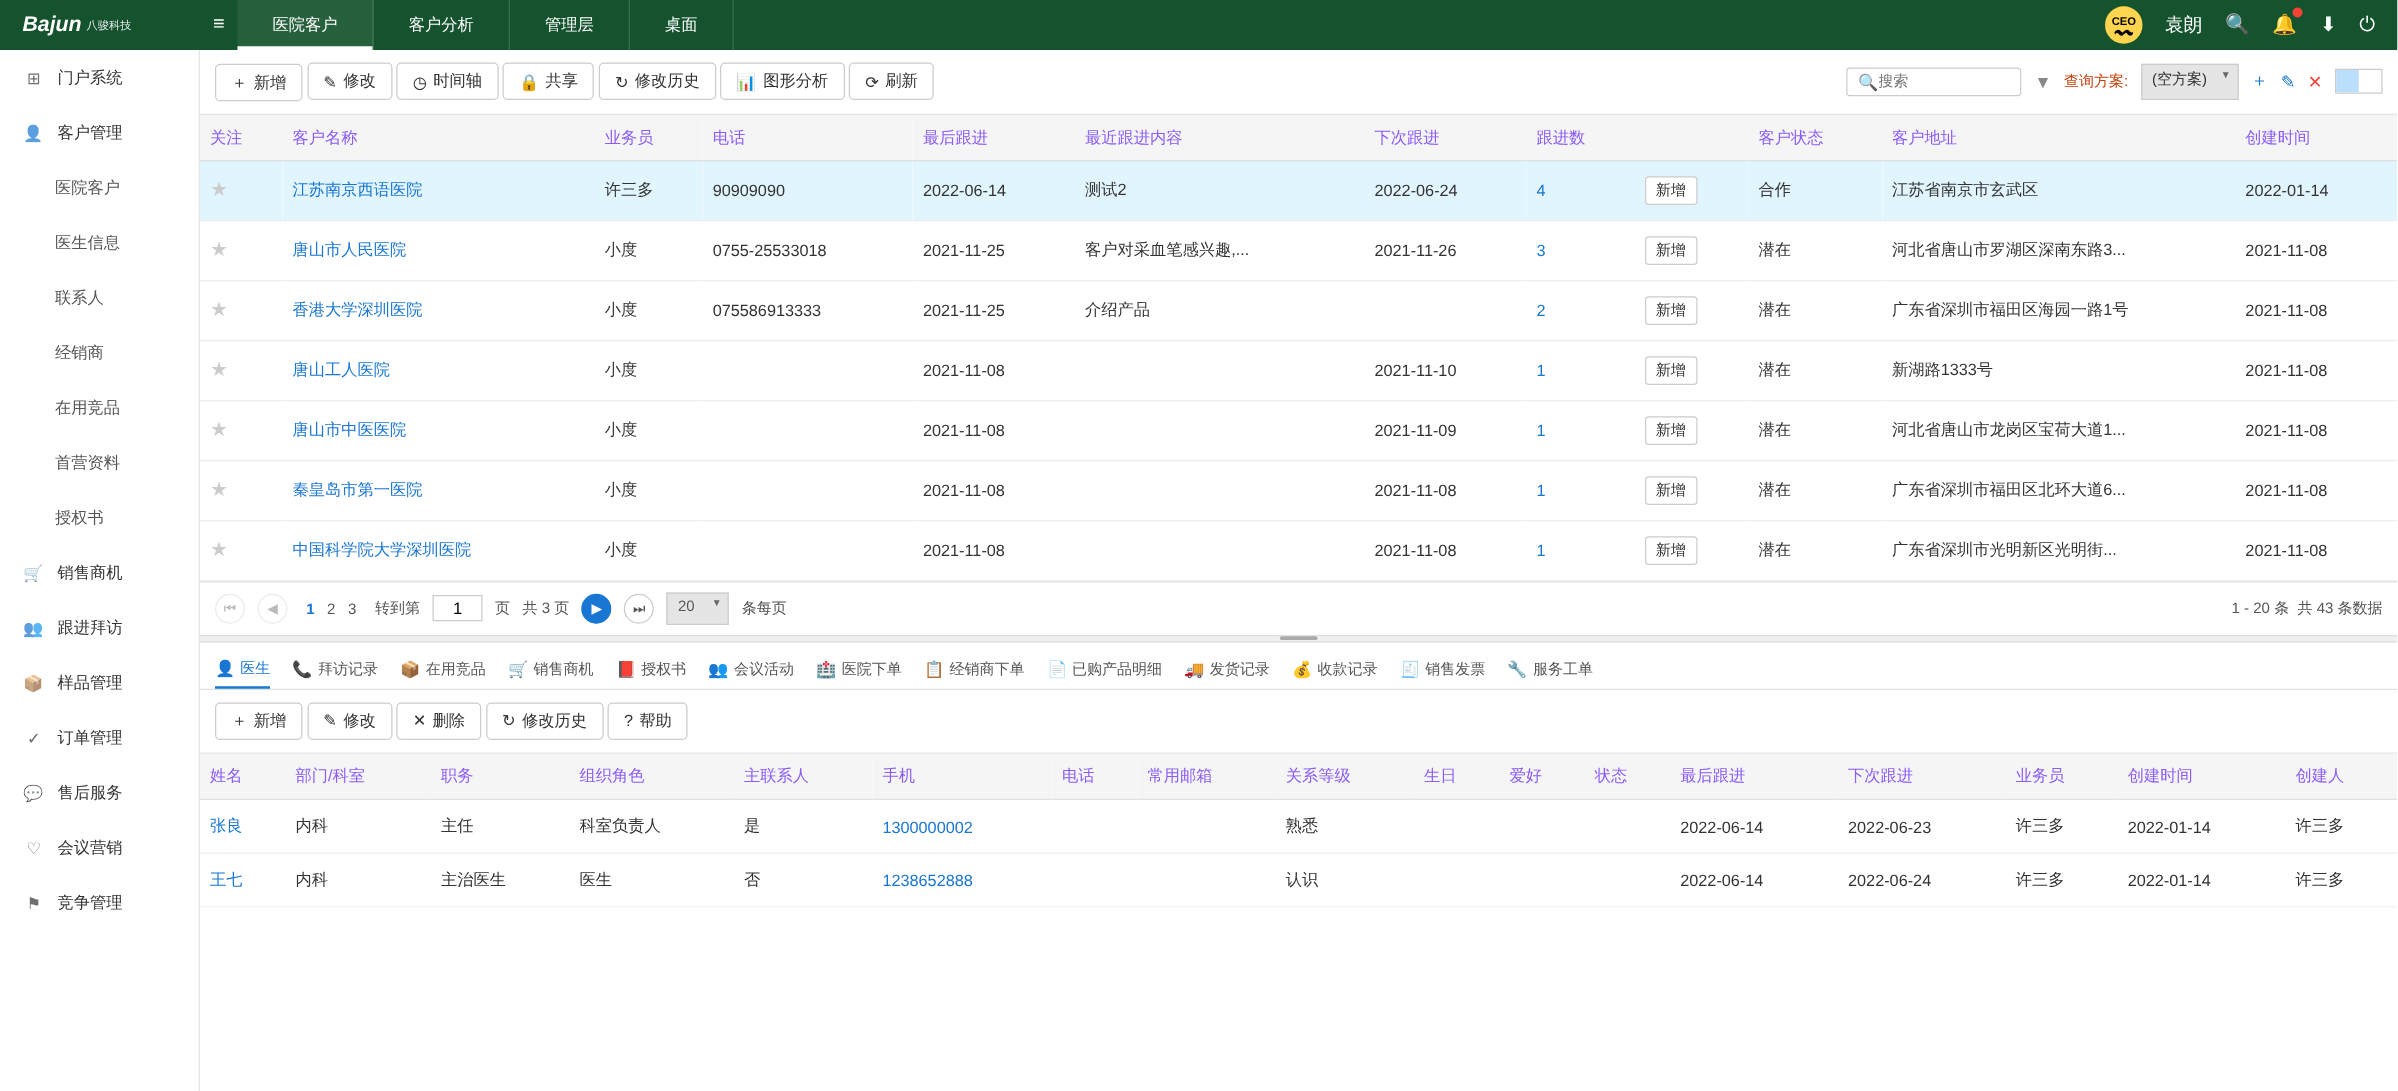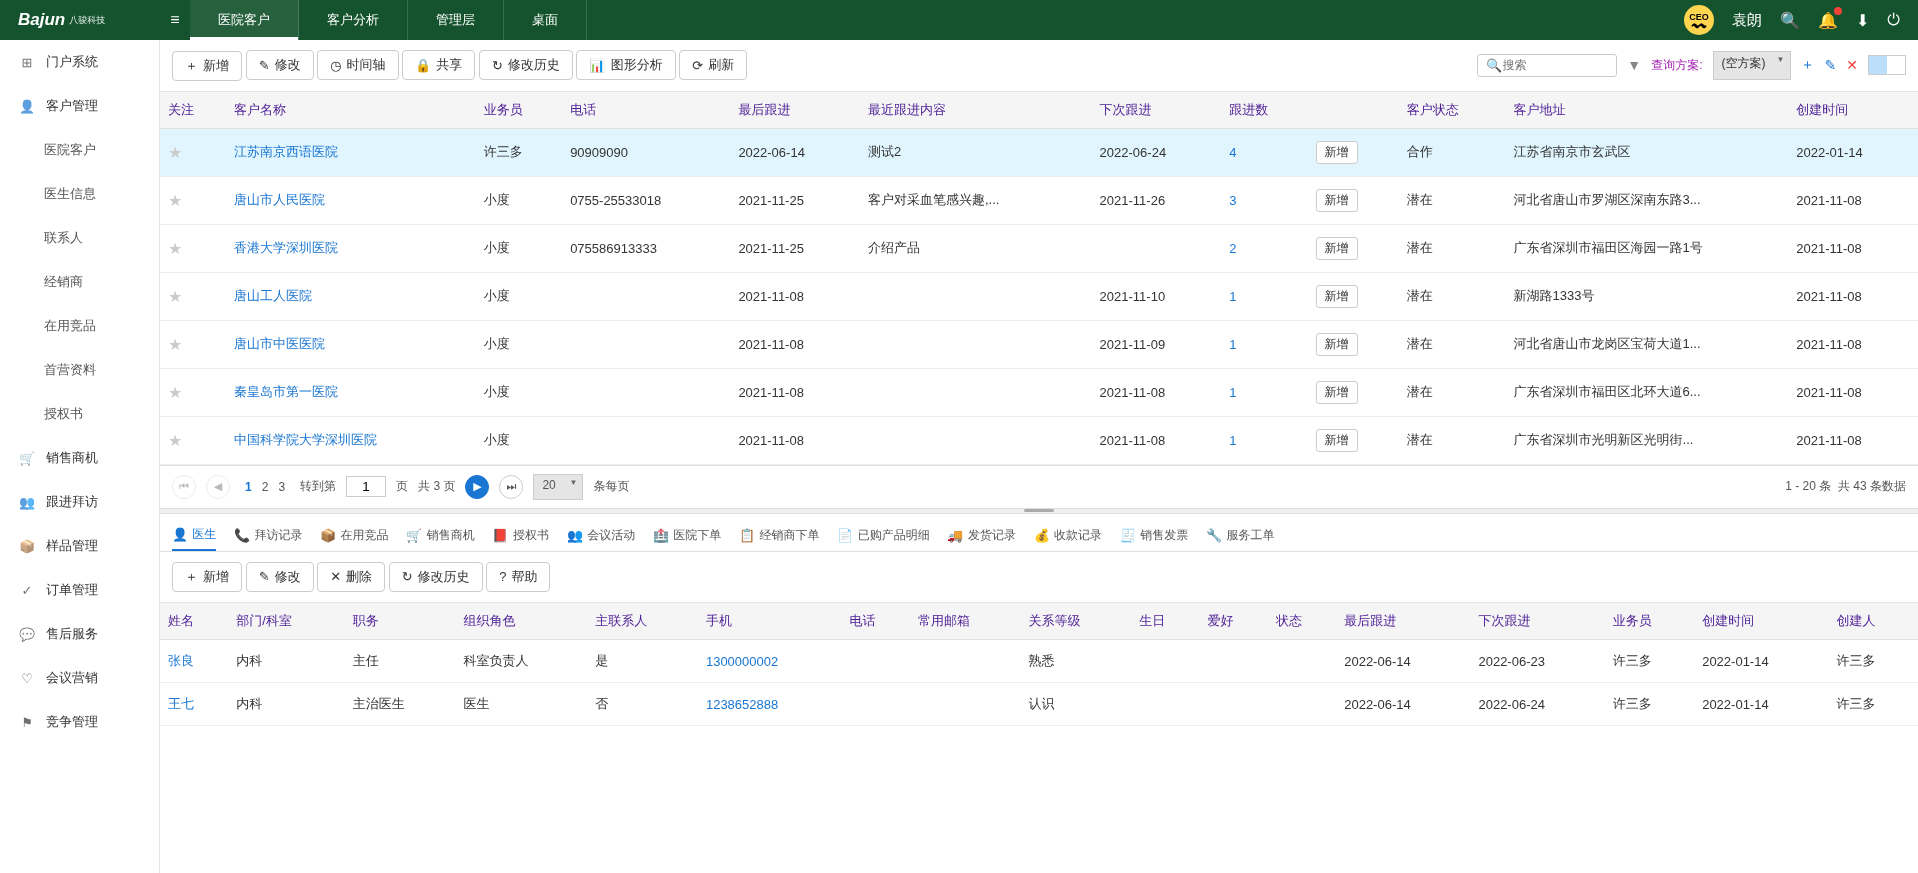--- a/index.html
+++ b/index.html
@@ -24,31 +24,31 @@
 .nav-item{display:flex;align-items:center;padding:13px 18px;cursor:pointer;color:#333}
 .nav-item.sub{padding-left:44px;color:#555}
 .nav-item.active{background:#e3f2fd;color:#1976d2;border-left:3px solid #1976d2;padding-left:41px}
 .nav-icon{width:18px;margin-right:10px;opacity:.7;display:inline-flex;justify-content:center}
 .main{flex:1;display:flex;flex-direction:column;overflow:hidden}
 .toolbar{display:flex;align-items:center;padding:10px 12px;gap:8px;border-bottom:1px solid #e5e5e5}
 .btn{display:inline-flex;align-items:center;gap:5px;padding:5px 12px;border:1px solid #ccc;border-radius:4px;background:#fff;cursor:pointer;font-size:13px;color:#333}
 .toolbar-right{margin-left:auto;display:flex;align-items:center;gap:10px}
 .search{display:flex;align-items:center;border:1px solid #ccc;border-radius:3px;padding:3px 8px;width:140px}
 .search input{border:none;outline:none;width:100%;font-size:12px}
-.query-label{font-size:12px;color:#a21caf}
+.query-label{font-size:12px;color:#c2410c}
 .select{border:1px solid #ccc;padding:3px 20px 7px 8px;font-size:12px;background:#e5e5e5;cursor:pointer;position:relative;min-width:78px}
 .select::after{content:"▼";position:absolute;right:5px;font-size:8px;color:#666}
 .iconbtn{cursor:pointer;font-size:14px;color:#1976d2}
 .iconbtn.red{color:#f44336}
 .layouttoggle{display:flex;border:1px solid #ccc}
 .layouttoggle span{width:18px;height:18px;cursor:pointer}
 .layouttoggle span:first-child{background:#bbdefb}
 .table-wrap{flex:0 0 auto;overflow:auto}
 table{width:100%;border-collapse:collapse;font-size:13px}
-th{text-align:left;padding:9px 8px;background:#f5f5f5;color:#4c1d95;font-weight:normal;border-bottom:1px solid #e0e0e0;white-space:nowrap}
+th{text-align:left;padding:9px 8px;background:#f5f5f5;color:#8b5cf6;font-weight:normal;border-bottom:1px solid #e0e0e0;white-space:nowrap}
 td{padding:12px 8px;border-bottom:1px solid #eee;white-space:nowrap;overflow:hidden;text-overflow:ellipsis;max-width:180px}
 tr.selected td{background:#e1f5fe}
 .star{color:#ccc;cursor:pointer;font-size:16px}
 .link{color:#1976d2;cursor:pointer}
 .tag{display:inline-block;padding:2px 8px;border:1px solid #ccc;border-radius:3px;font-size:12px;background:#fff}
 .pager{display:flex;align-items:center;padding:8px 12px;gap:10px;border-top:1px solid #e0e0e0;font-size:12px;color:#555}
 .pgbtn{width:24px;height:24px;border:1px solid #ccc;border-radius:50%;display:flex;align-items:center;justify-content:center;cursor:pointer;background:#fff;font-size:11px}
 .pgbtn.primary{background:#1976d2;color:#fff;border-color:#1976d2}
 .pgbtn.disabled{opacity:.4;cursor:default}
 .pgnum{cursor:pointer;padding:0 5px}

